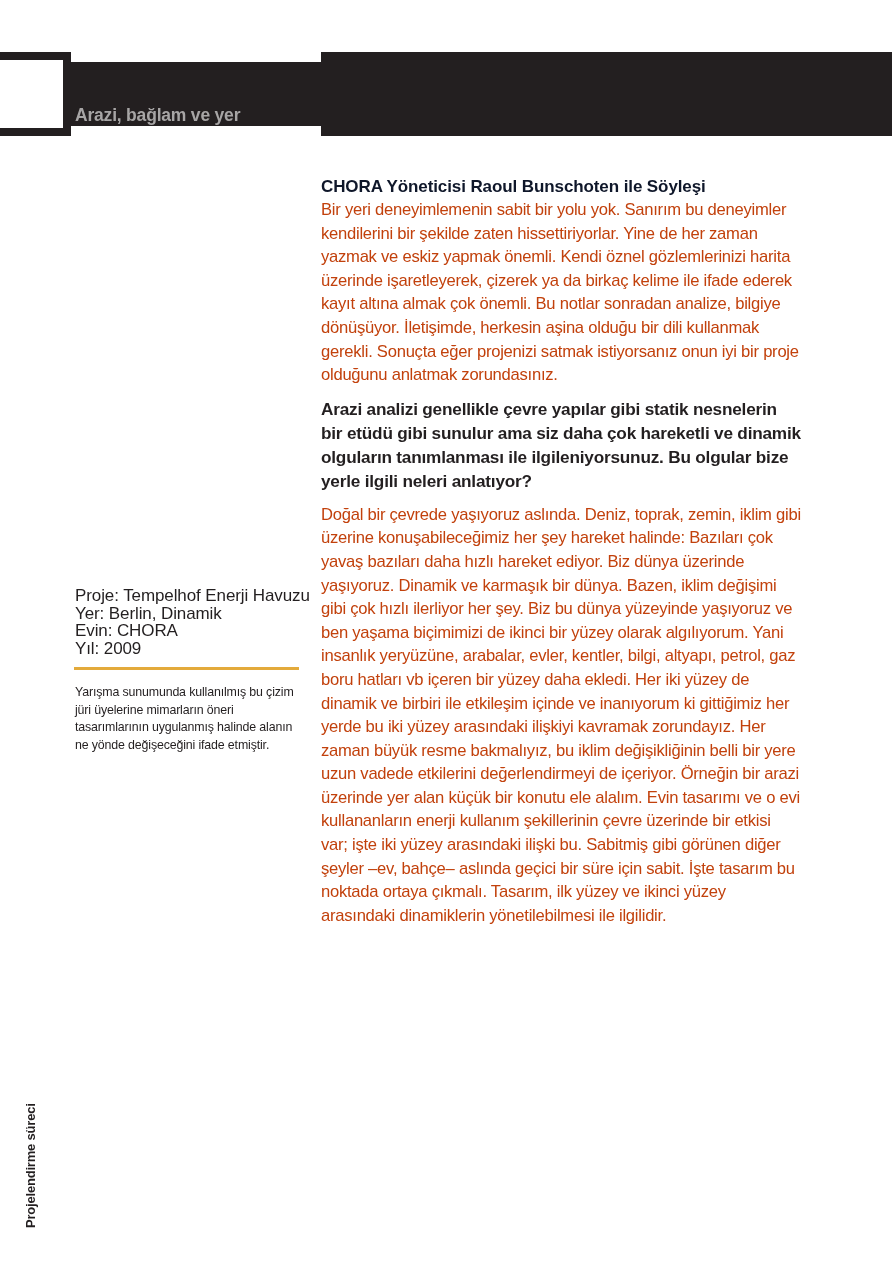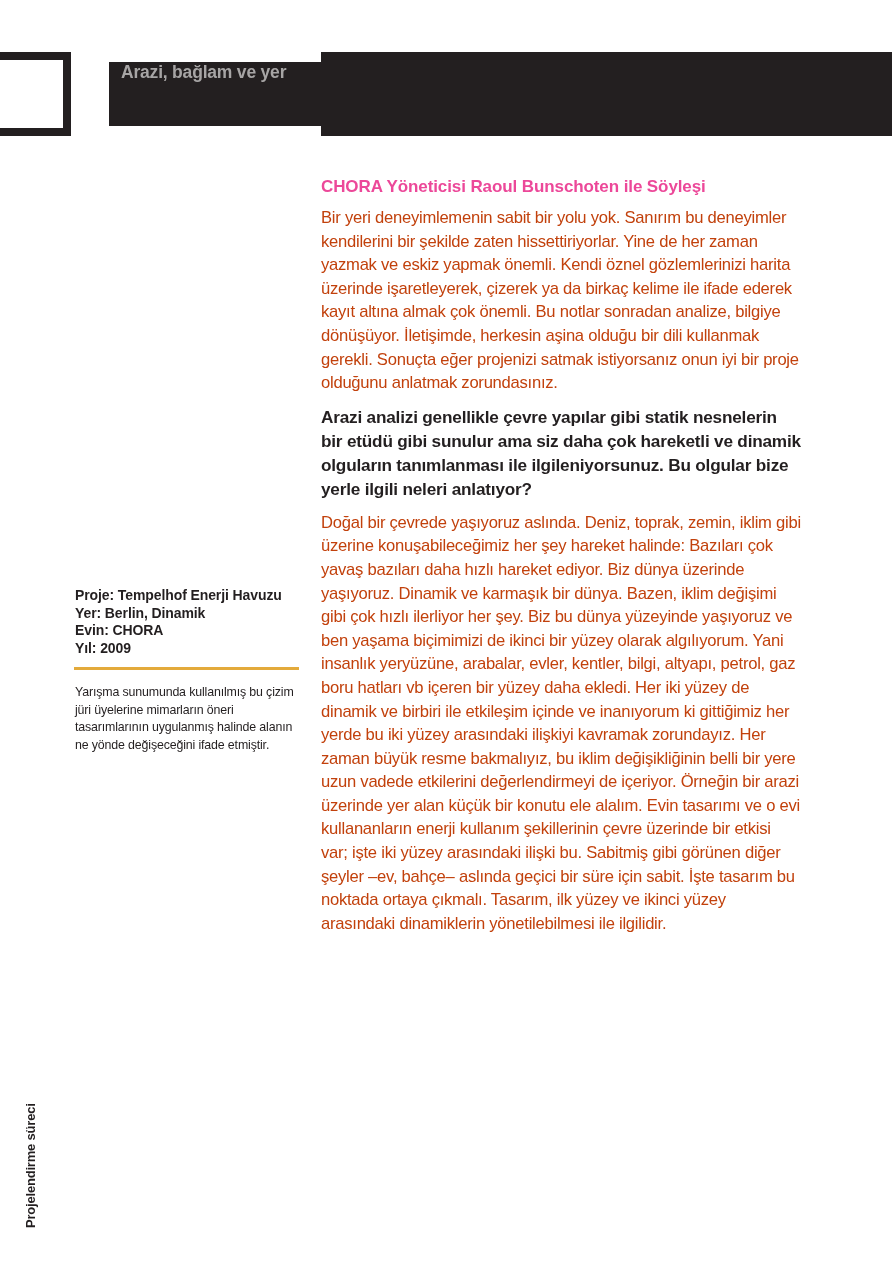--- a/index.html
+++ b/index.html
@@ -27,22 +27,21 @@
     .title-bar {
       position: absolute;
       left: 63px;
       top: 62px;
       width: 258px;
       height: 64px;
       background: #231f20;
       box-sizing: border-box;
       padding-left: 12px;
       display: flex;
-      align-items: flex-start;
-      margin-left: 46px;
+      align-items: flex-end;
     }
     .title-bar span {
       color: #a7a5a5;
       font-weight: bold;
       font-size: 17.5px;
       letter-spacing: -0.2px;
     }
     .right-block {
       position: absolute;
       left: 321px;
@@ -54,23 +53,23 @@
     .main {
       position: absolute;
       left: 321px;
       top: 176px;
       width: 480px;
     }
     .interview-title {
       font-size: 17px;
       font-weight: bold;
       line-height: 22px;
-      margin: 0 0 8px 0;
+      margin: 0 0 0 0;
       letter-spacing: -0.1px;
-      color: #ec4899;
+      color: #0f172a;
       font-weight: 600;
     }
     .question {
       font-size: 17.2px;
       font-weight: bold;
       line-height: 24px;
       margin: 0 0 10px 0;
       letter-spacing: -0.2px;
     }
     .answer {
@@ -80,22 +79,22 @@
       letter-spacing: -0.25px;
       color: #c2410c;
     }
     .sidebar {
       position: absolute;
       left: 75px;
       top: 587px;
       width: 226px;
     }
     .project-info {
-      font-size: 14px;
-      font-weight: bold;
+      font-size: 17px;
+      font-weight: normal;
       line-height: 17.6px;
       letter-spacing: -0.1px;
     }
     .project-info div { white-space: nowrap; }
     .divider {
       margin-top: 10px;
       width: 225px;
       height: 3px;
       background: #e3aa3b;
       margin-left: -1px;

